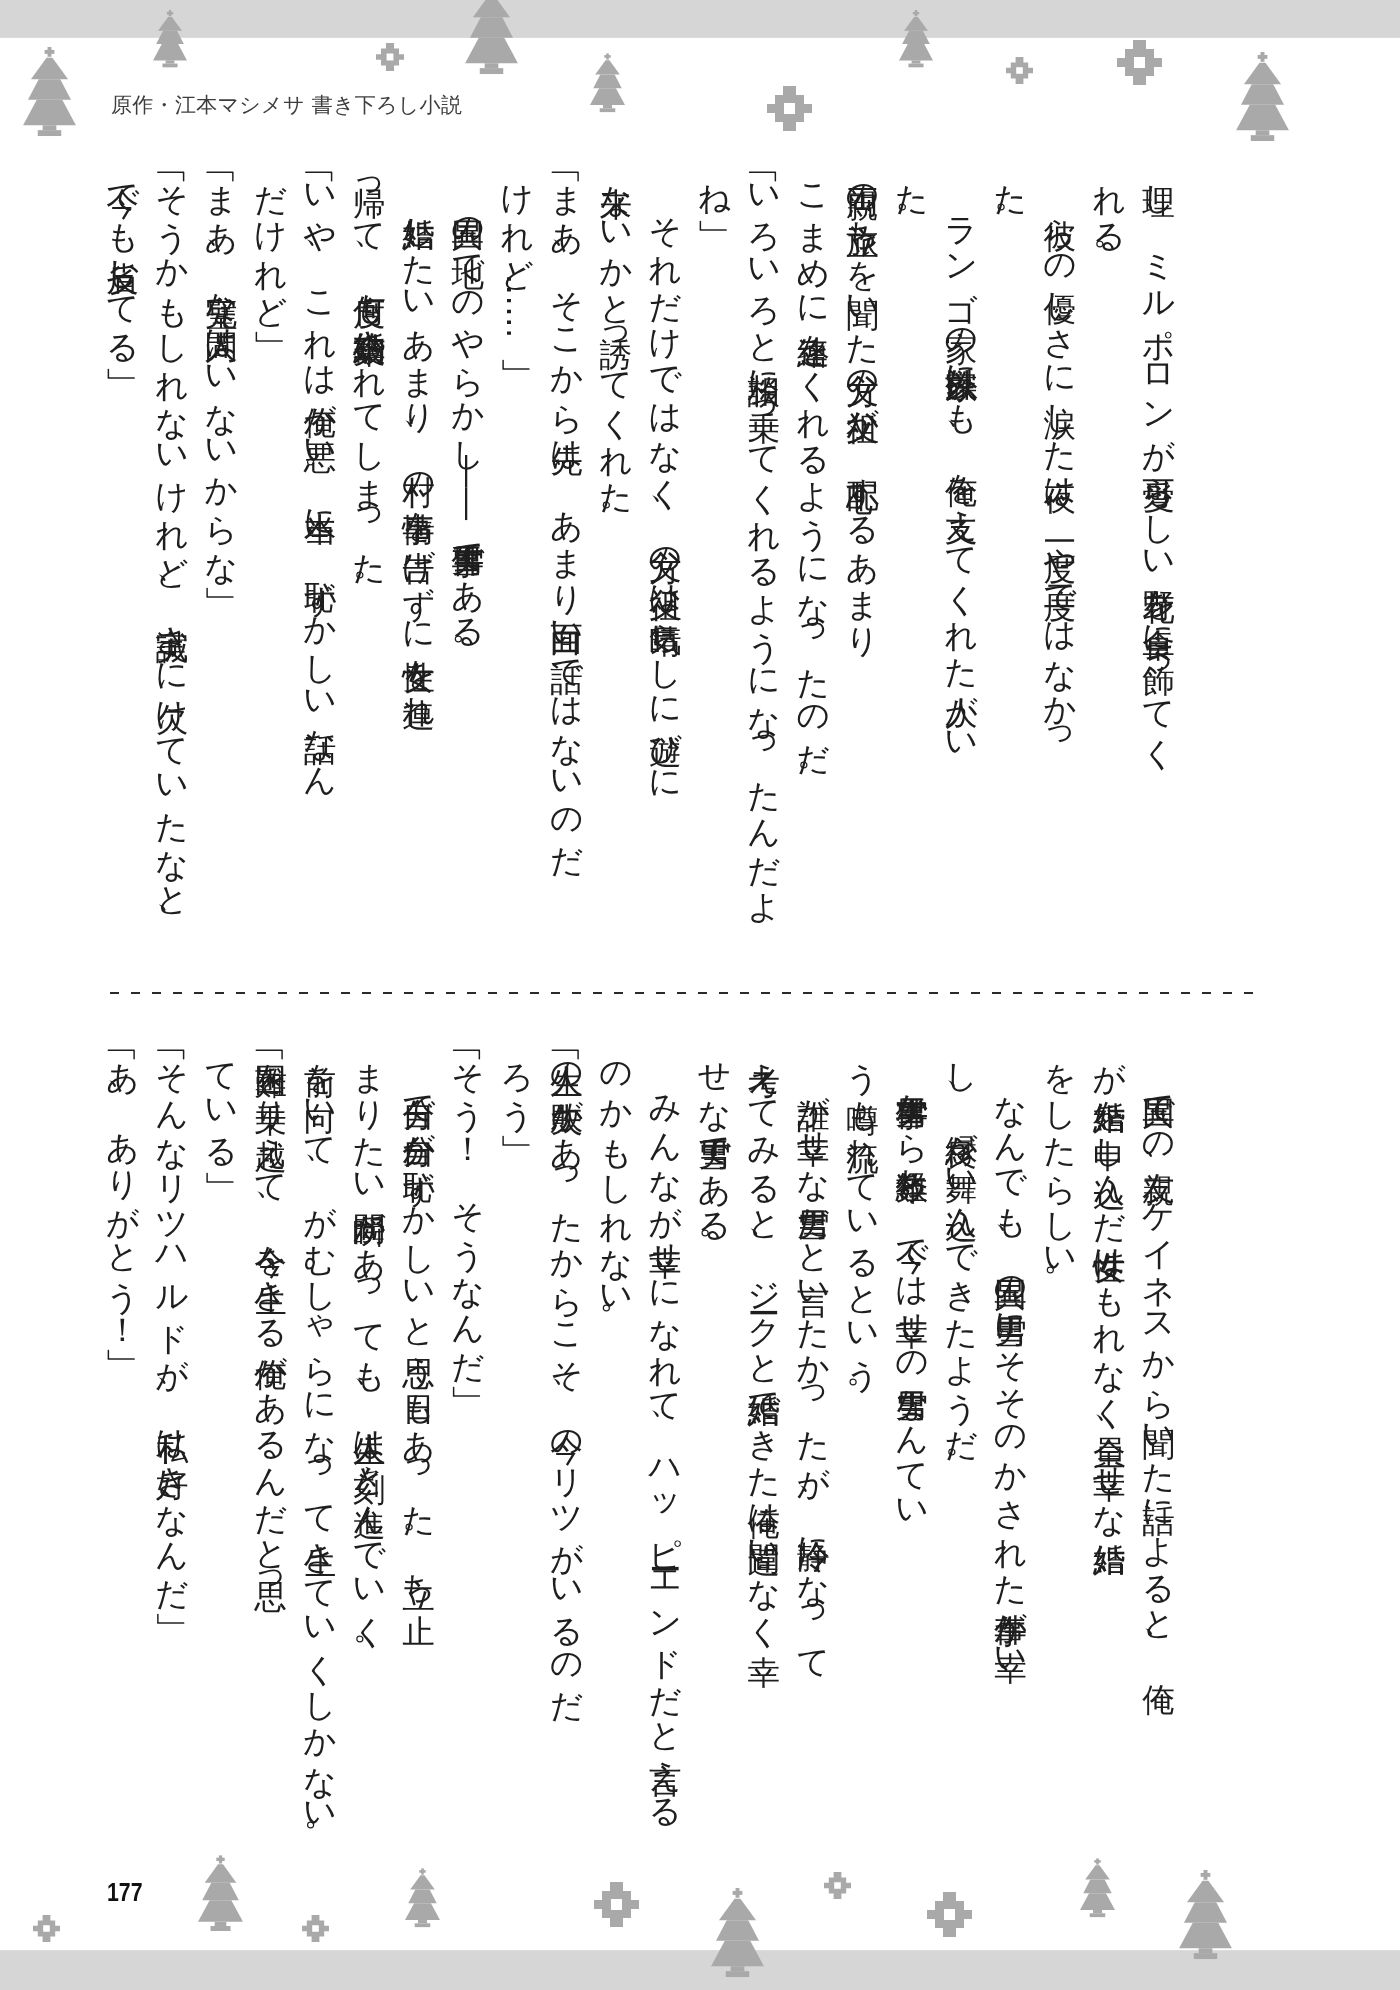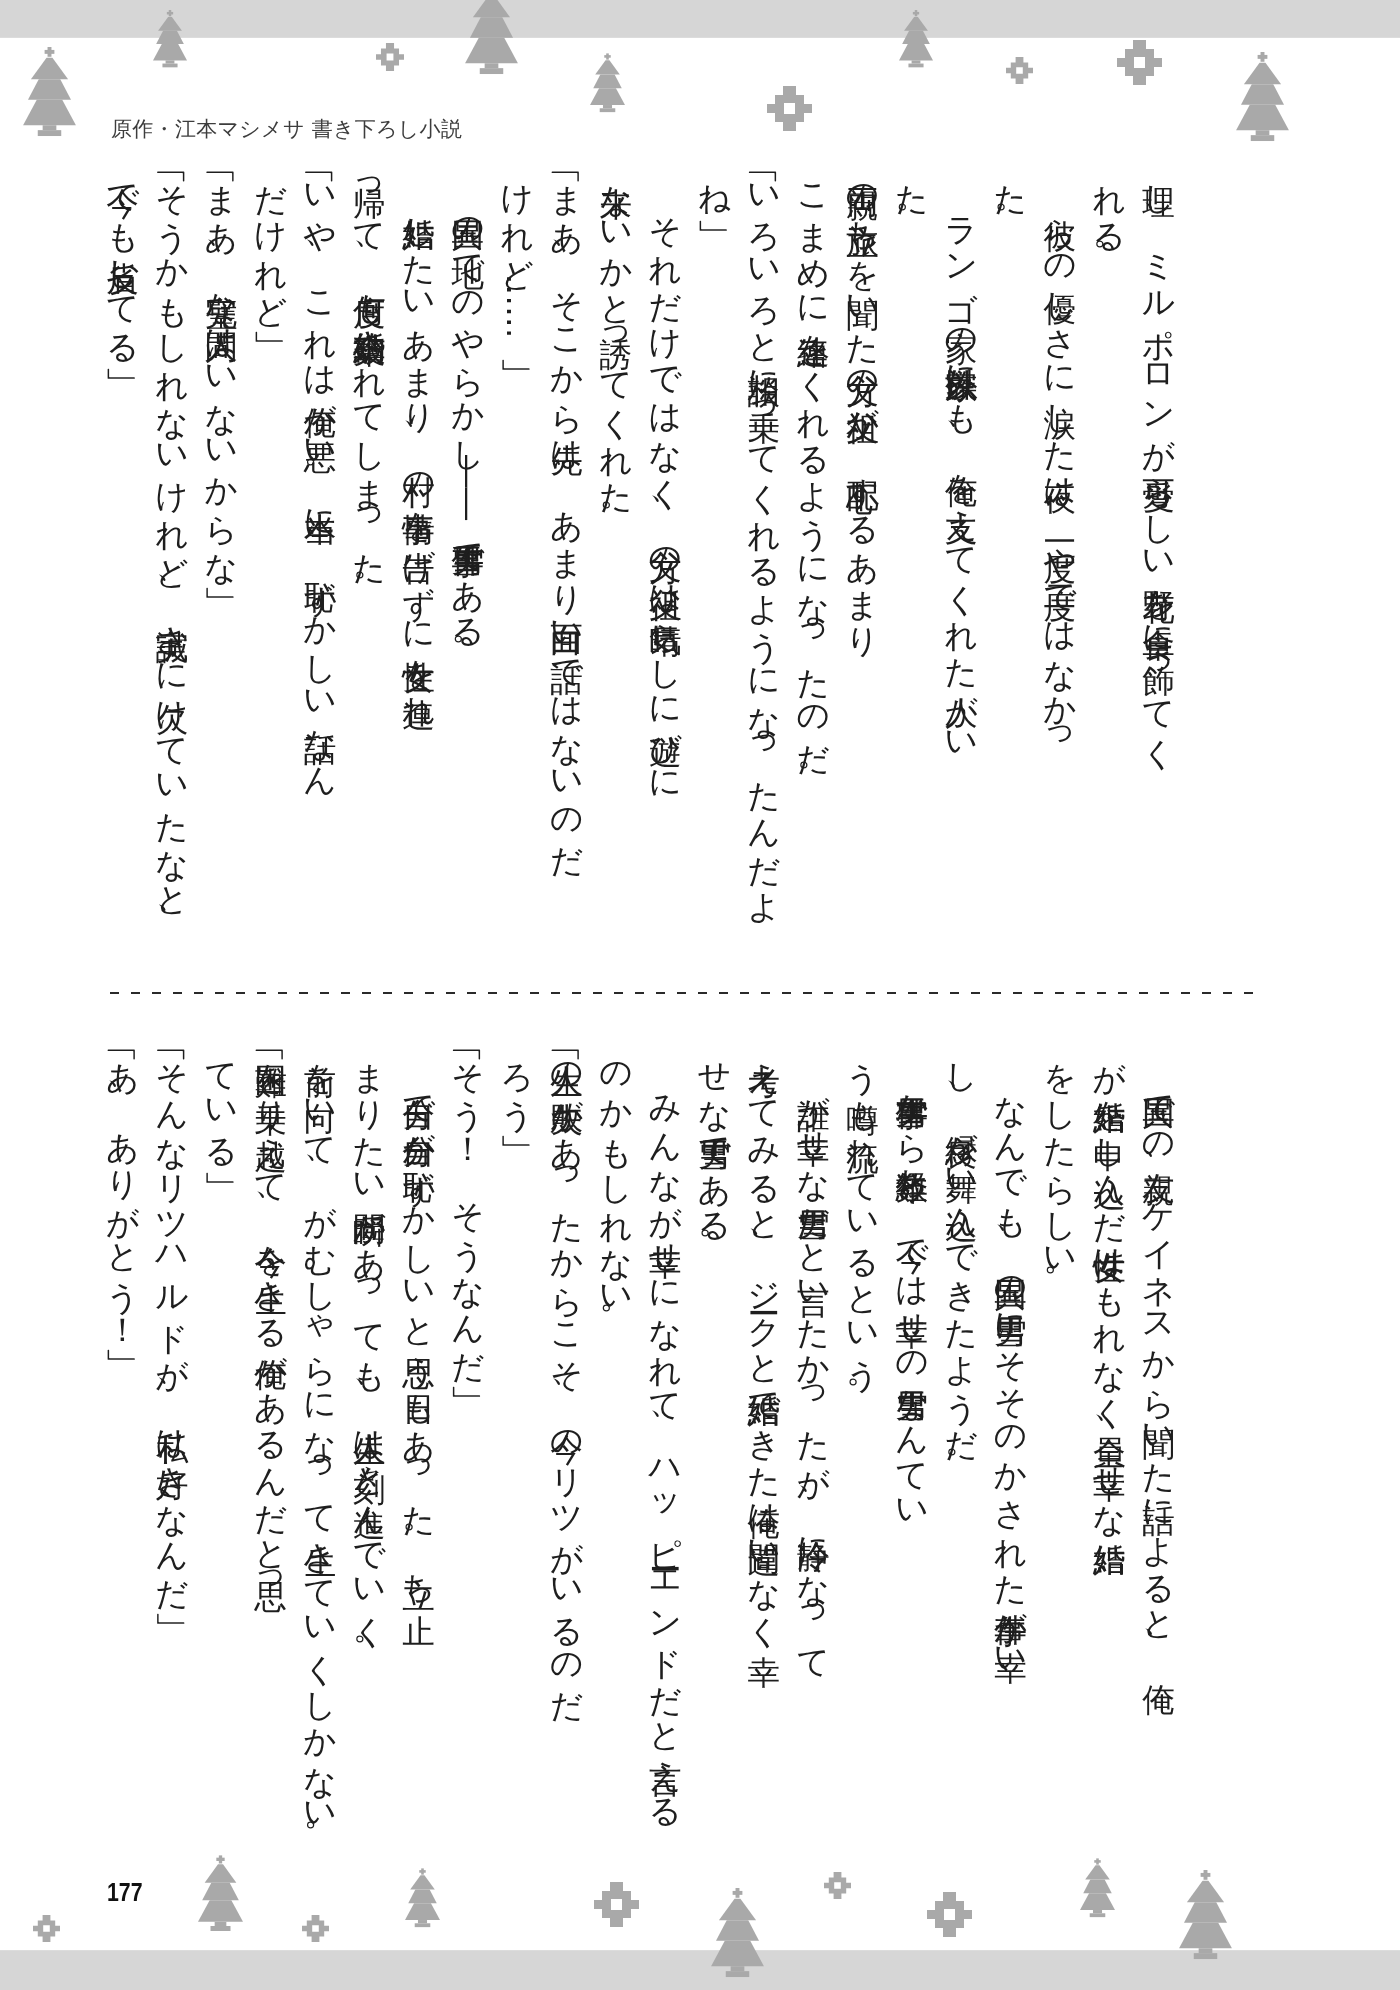--- a/index.html
+++ b/index.html
@@ -29,21 +29,20 @@
     .running-header {
       position: absolute;
       left: 111px;
       top: 93px;
       font-family: "DejaVu Sans", sans-serif;
       font-size: 21px;
       line-height: 24px;
       color: #3d3d3d;
       white-space: nowrap;
       letter-spacing: 0.3px;
-      margin-top: 24px;
     }
 
     .text-block {
       position: absolute;
       left: 97px;
       width: 1086px;
       height: 830px;
       writing-mode: vertical-rl;
       text-orientation: mixed;
       font-family: "DejaVu Sans", sans-serif;

